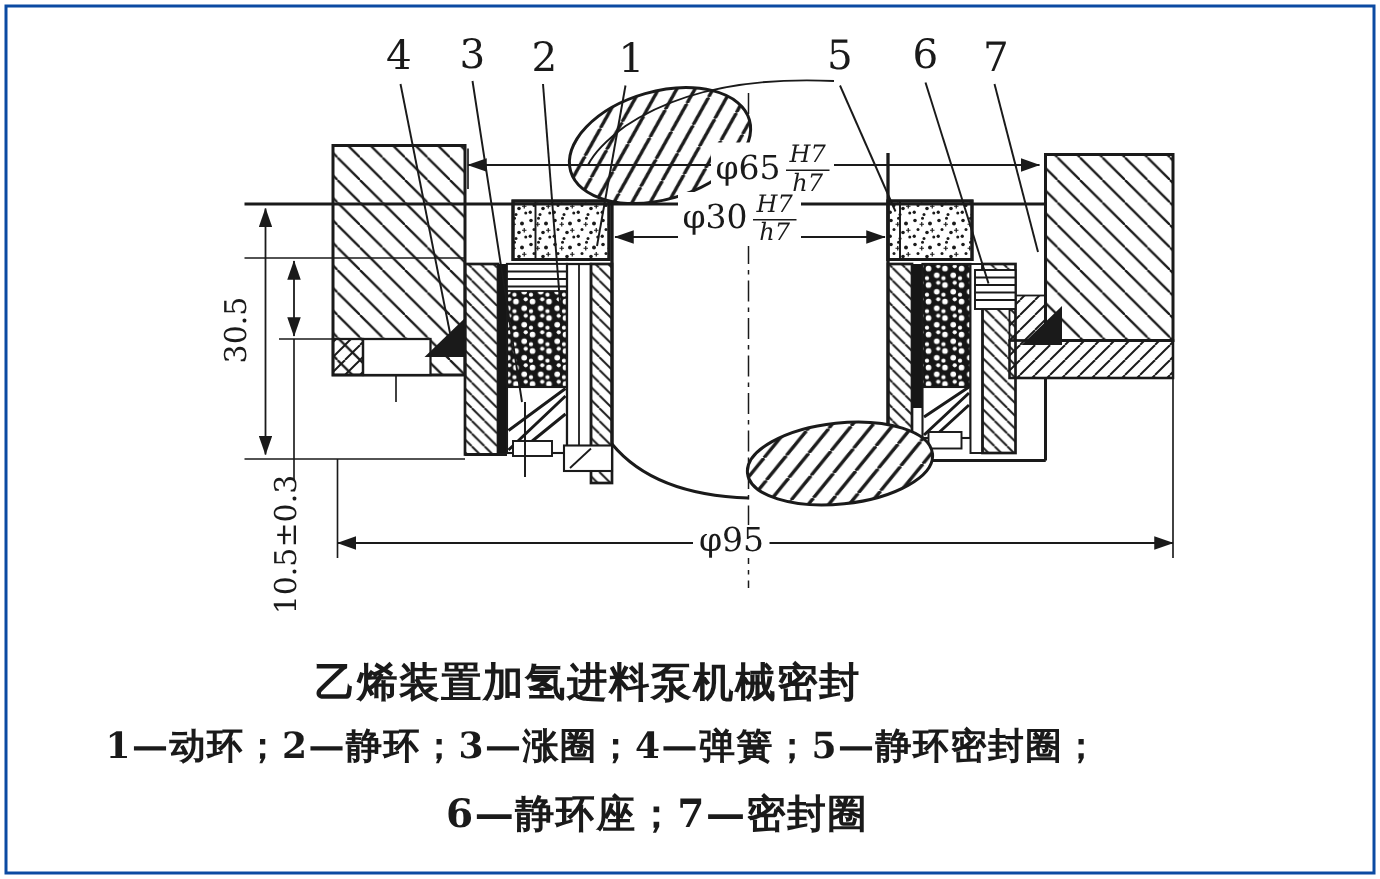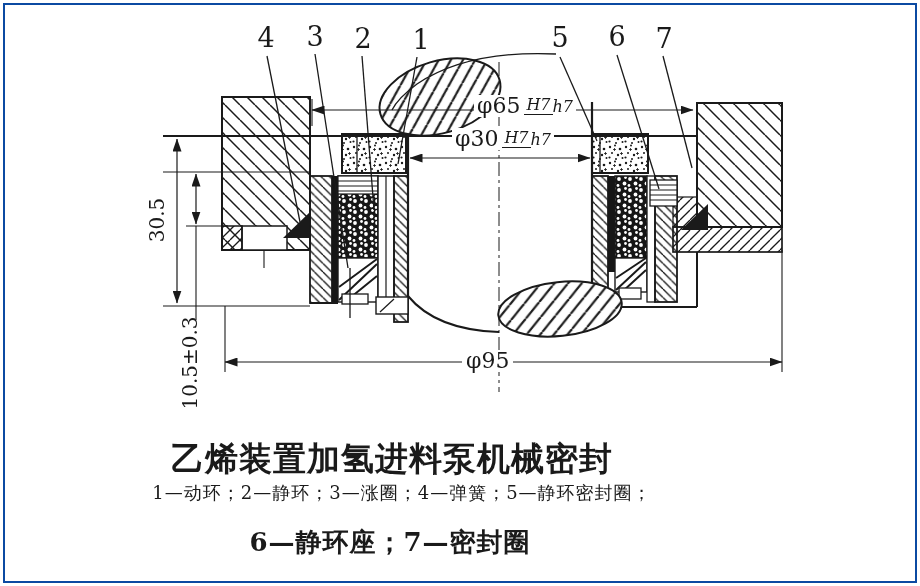--- a/index.html
+++ b/index.html
@@ -11,30 +11,30 @@
   }
   #frame {
     position:absolute; left:3px; top:3px; width:910px; height:576px;
     border:2px solid var(--frame); pointer-events:none; z-index:30;
   }
   svg { position:absolute; left:0; top:0; z-index:1; }
   .txt { position:absolute; z-index:10; color:var(--ink); white-space:nowrap; }
   .callout { font-size:27px; width:24px; text-align:center; line-height:1; }
   .dimlabel { display:flex; align-items:center; gap:4px; background:var(--paper);
               padding:0 3px; font-size:22px; line-height:1; }
-  .frac { display:flex; align-items:flex-end;
+  .frac { display:flex; flex-direction:column; align-items:center;
           font-size:16px; font-style:italic; line-height:1.05; }
   .frac .up { border-bottom:1.5px solid var(--ink); padding:0 2px 1px 2px; }
   .vert { transform:rotate(-90deg); transform-origin:center;
           font-size:20px; text-align:center; line-height:1; }
   .phi95 { background:var(--paper); padding:0 4px; font-size:22px; line-height:1;margin-left:24px; }
   .caption { text-align:center; font-weight:bold; letter-spacing:1px; }
-  #cap-title  { left:0; width:784px; top:437px; font-size:33px; }
-  #cap-line1  { left:0; width:804px; top:481px; font-size:18px; font-weight:normal; }
-  #cap-line2  { left:0; width:780px; top:525px; font-size:26px; font-weight:bold; }
+  #cap-title  { left:0; width:784px; top:437px; font-size:27px; }
+  #cap-line1  { left:0; width:804px; top:481px; font-size:24px; font-weight:bold; }
+  #cap-line2  { left:0; width:780px; top:525px; font-size:26px; font-weight:bold;padding-left:48px; }
 </style>
 </head>
 <body>
 
 <div id="stage">
   <div id="frame"></div>
 
   <svg width="920" height="586" viewBox="0 0 920 586">
     <defs>
       <pattern id="pGland" width="15" height="15" patternUnits="userSpaceOnUse">

